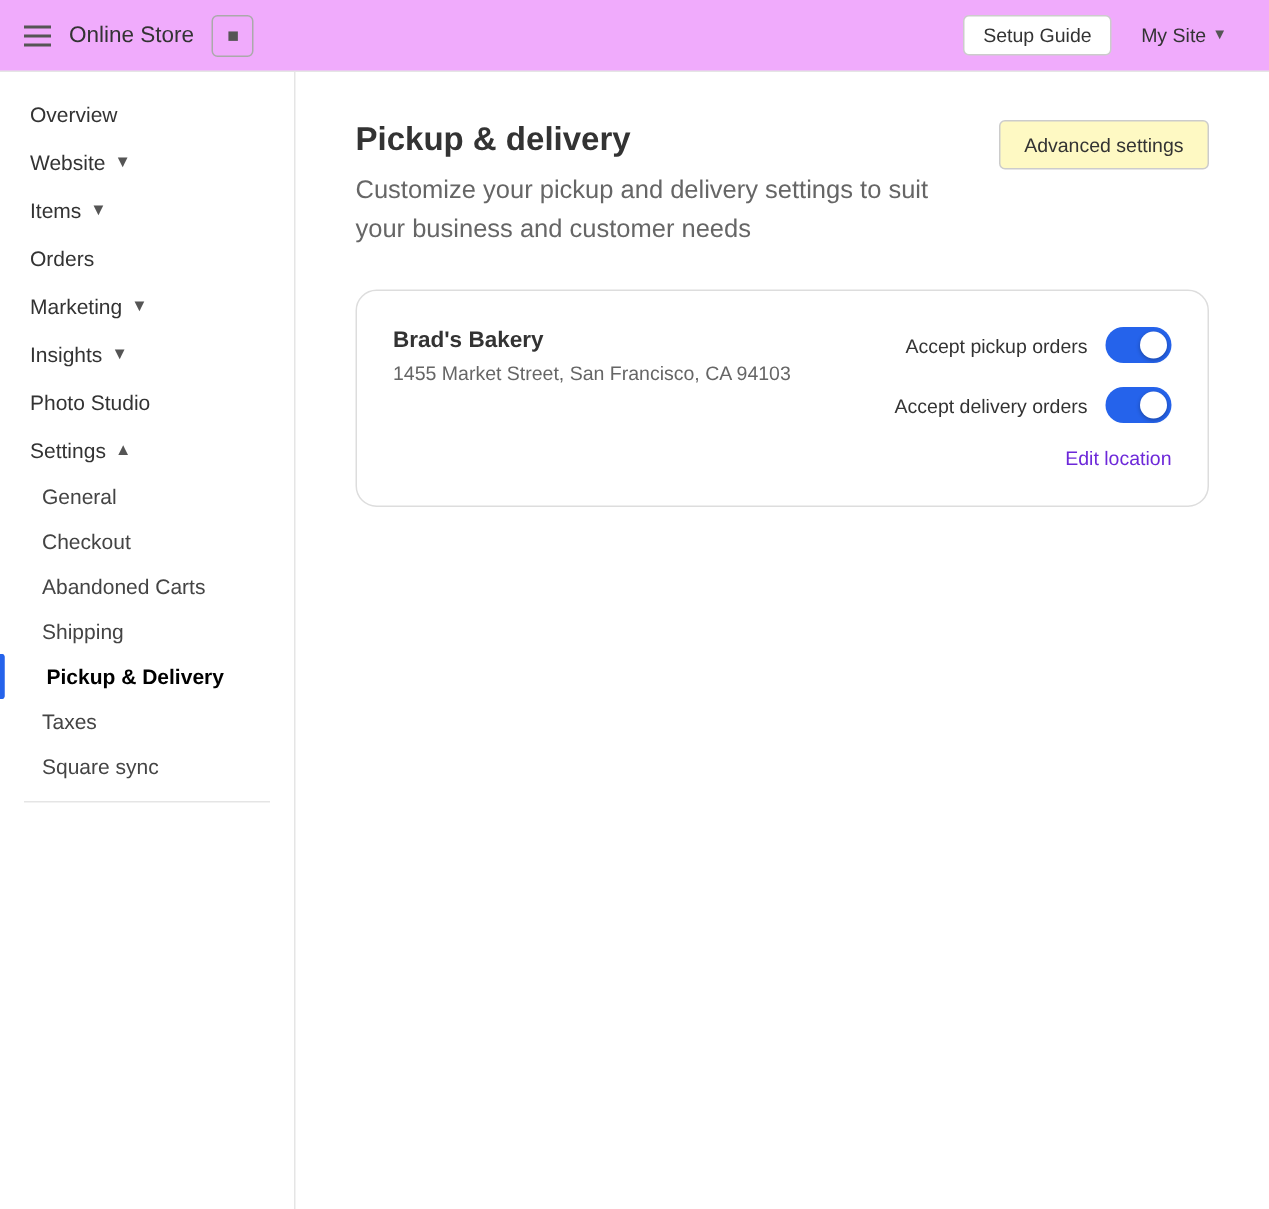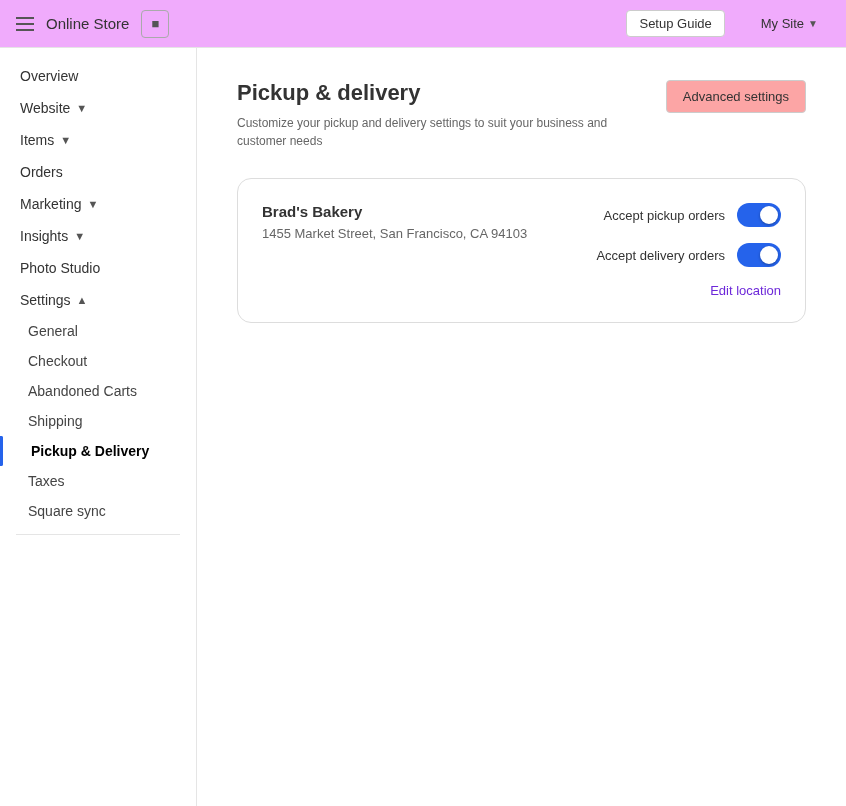--- a/index.html
+++ b/index.html
@@ -23,21 +23,21 @@
     .hamburger { cursor: pointer; display: flex; flex-direction: column; gap: 4px; }
     .hamburger span { display: block; width: 18px; height: 2px; background: #555; }
     .topbar-title { font-size: 15px; font-weight: 500; color: #333; }
     .square-icon {
       width: 28px; height: 28px;
       border: 1.5px solid #aaa;
       border-radius: 4px;
       display: flex; align-items: center; justify-content: center;
       color: #555; font-size: 13px;
     }
-    .topbar-right { display: flex; align-items: center; gap: 24px; }
+    .topbar-right { display: flex; align-items: center; gap: 8px; }
     .setup-guide-btn {
       padding: 5px 12px;
       border: 1px solid #ccc;
       border-radius: 4px;
       background: #fff;
       cursor: pointer;
       font-size: 13px;
       color: #333;
     }
     .my-site-btn {
@@ -93,26 +93,26 @@
       cursor: pointer;
       color: #444;
       font-size: 14px;
     }
     .sidebar-divider { border: none; border-top: 1px solid #e5e5e5; margin: 8px 16px; }
 
     
     .main { flex: 1; padding: 32px 40px; overflow-y: auto; }
     .page-header { display: flex; justify-content: space-between; align-items: flex-start; margin-bottom: 28px; }
     .page-header-text h1 { font-size: 22px; font-weight: 600; margin-bottom: 8px; }
-    .page-header-text p { color: #666; font-size: 12px; max-width: 400px; line-height: 1.5; }
+    .page-header-text p { color: #666; font-size: 17px; max-width: 400px; line-height: 1.5; }
     .advanced-btn {
       padding: 8px 16px;
       border: 1px solid #ccc;
       border-radius: 4px;
-      background: #fca5a5;
+      background: #fef9c3;
       cursor: pointer;
       font-size: 13px;
       color: #333;
       white-space: nowrap;
     }
 
     
     .location-card {
       border: 1px solid #ddd;
       border-radius: 14px;

